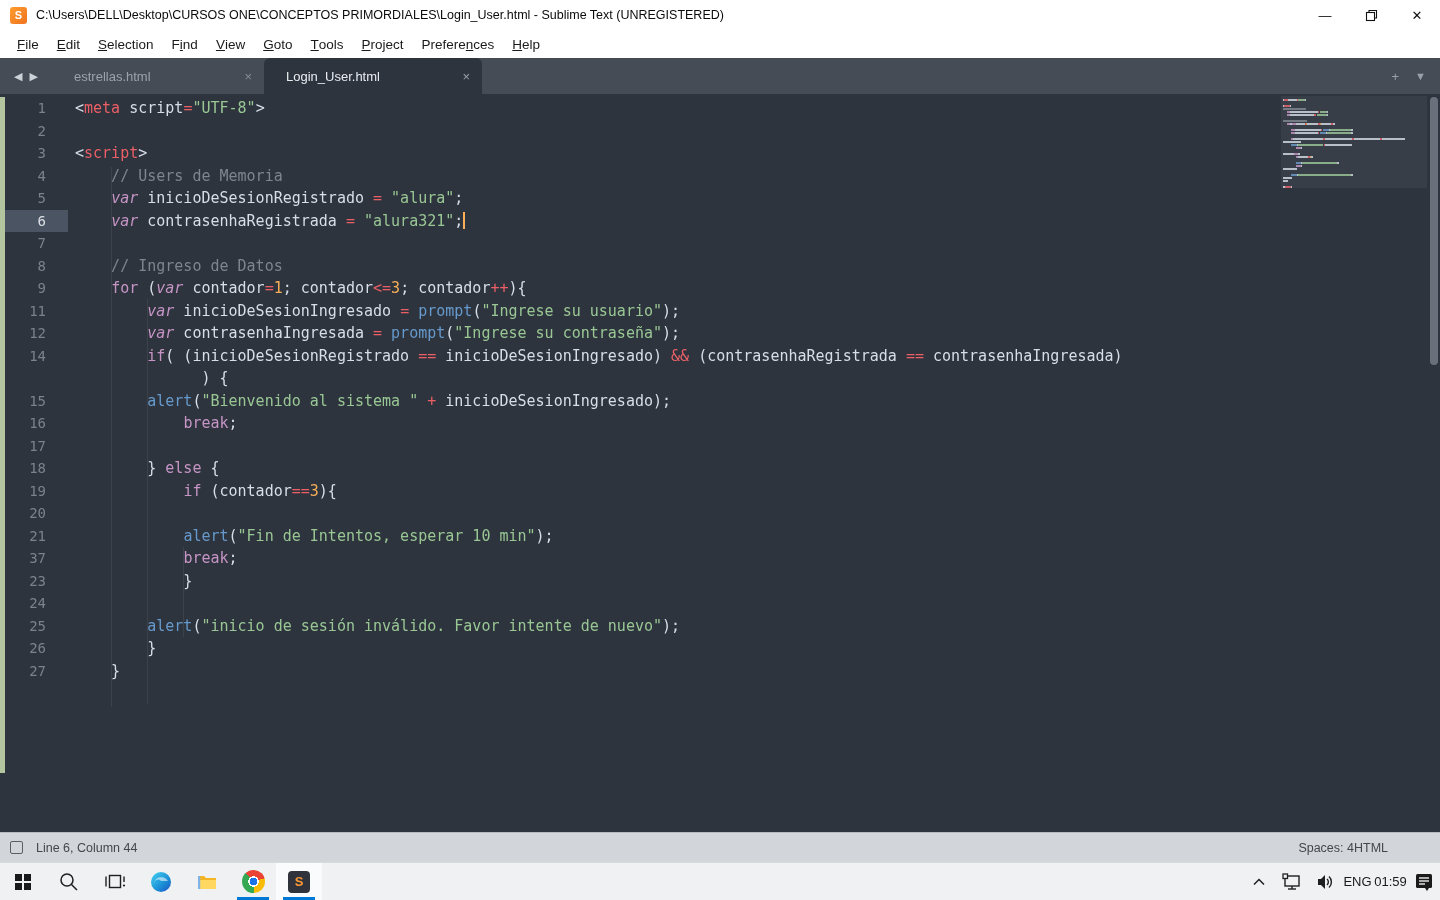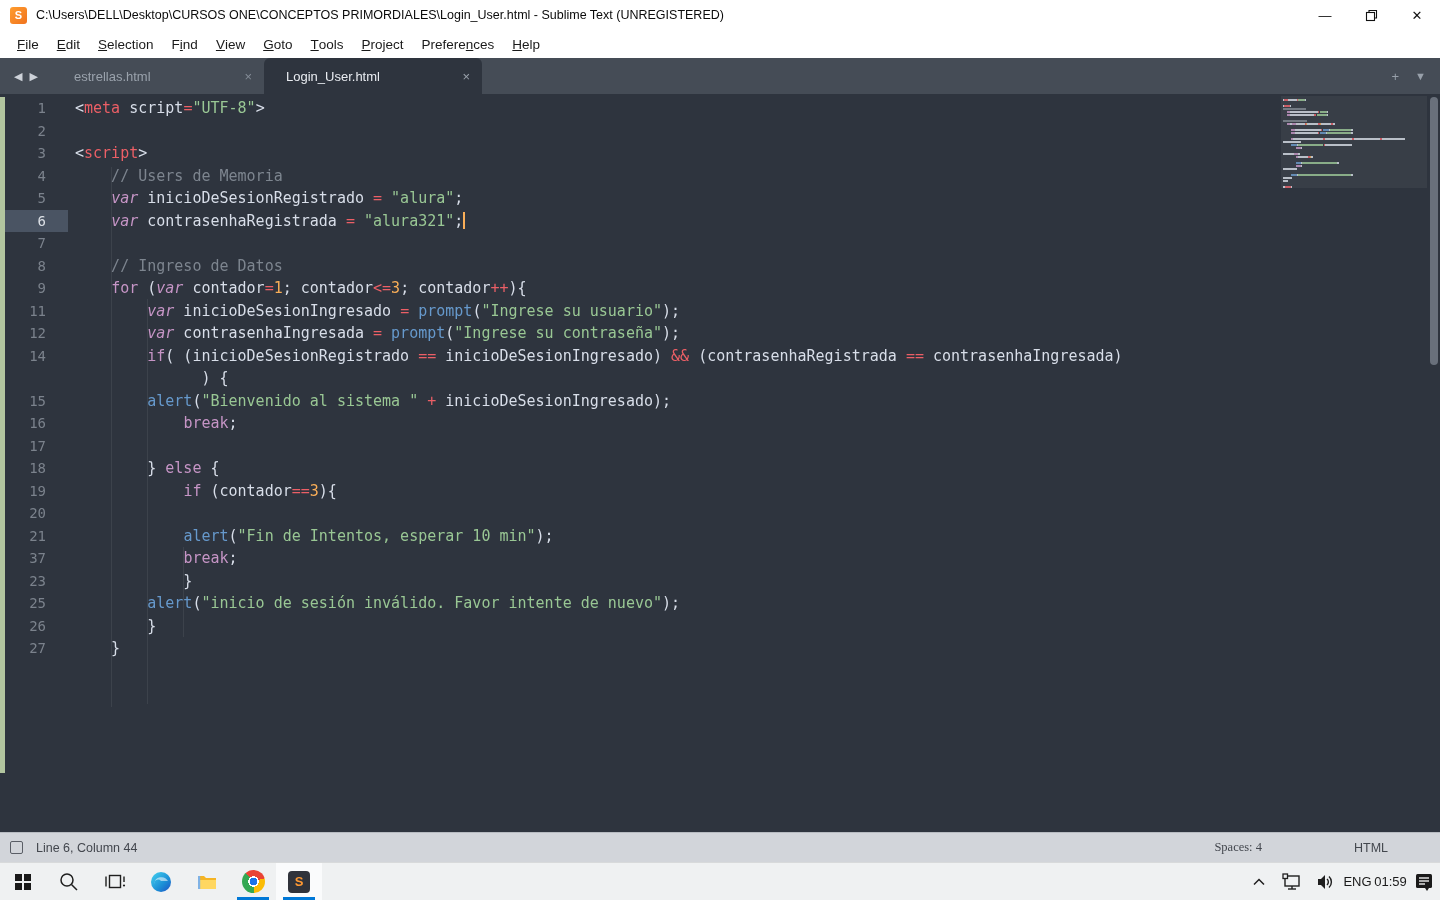--- a/index.html
+++ b/index.html
@@ -43,21 +43,21 @@
   .mrow{height:2px;margin-bottom:1px;white-space:nowrap;font-size:0;line-height:0;}
   .mtok{display:inline-block;height:2px;opacity:0.8;}
   .viewport{position:absolute;left:0;top:0;right:0;height:92px;background:rgba(255,255,255,0.05);}
   .vscroll{position:absolute;top:3px;right:2px;width:8px;height:268px;border-radius:4px;background:#69707b;z-index:7;}
 
   
   .statusbar{flex:0 0 30px;background:#d2d5da;border-top:1px solid #b7bbc1;display:flex;align-items:center;
     font-size:12.5px;color:#43474e;padding-left:10px;box-sizing:border-box;}
   .sb-icon{width:11px;height:11px;border:1.5px solid #5a5e66;border-radius:2px;margin-right:13px;}
   .sb-right{margin-left:auto;display:flex;align-items:center;}
-  .sb-spaces{margin-right:92px;font-family:Liberation Serif, serif;}
+  .sb-spaces{}
   .sb-syntax{margin-right:52px;}
 
   
   .taskbar{flex:0 0 37px;background:#eff1f2;border-top:1px solid #d8dadb;display:flex;align-items:stretch;}
   .tb-btn{width:46px;display:flex;align-items:center;justify-content:center;position:relative;}
   .tb-btn.active{background:#fafbfc;}
   .runline{position:absolute;bottom:0;left:7px;right:7px;height:3px;background:#0078d7;}
   .tb-start{width:46px;}
   .win-grid{width:16px;height:16px;display:grid;grid-template-columns:7px 7px;grid-template-rows:7px 7px;gap:2px;}
   .win-grid span{background:#1a1a1a;}
@@ -193,20 +193,21 @@
         <div class="crow"><span class="ln"></span><span class="lc"><span style="color: rgb(216, 222, 233);">              ) {</span></span></div>
         <div class="crow"><span class="ln">15</span><span class="lc"><span style="color: rgb(216, 222, 233);">        </span><span style="color: rgb(102, 153, 204);">alert</span><span style="color: rgb(216, 222, 233);">(</span><span style="color: rgb(153, 199, 148);">"Bienvenido al sistema "</span><span style="color: rgb(216, 222, 233);"> </span><span style="color: rgb(236, 95, 102);">+</span><span style="color: rgb(216, 222, 233);"> inicioDeSesionIngresado);</span></span></div>
         <div class="crow"><span class="ln">16</span><span class="lc"><span style="color: rgb(216, 222, 233);">            </span><span style="color: rgb(198, 149, 198);">break</span><span style="color: rgb(216, 222, 233);">;</span></span></div>
         <div class="crow"><span class="ln">17</span><span class="lc"></span></div>
         <div class="crow"><span class="ln">18</span><span class="lc"><span style="color: rgb(216, 222, 233);">        } </span><span style="color: rgb(198, 149, 198);">else</span><span style="color: rgb(216, 222, 233);"> {</span></span></div>
         <div class="crow"><span class="ln">19</span><span class="lc"><span style="color: rgb(216, 222, 233);">            </span><span style="color: rgb(198, 149, 198);">if</span><span style="color: rgb(216, 222, 233);"> (contador</span><span style="color: rgb(236, 95, 102);">==</span><span style="color: rgb(249, 174, 88);">3</span><span style="color: rgb(216, 222, 233);">){</span></span></div>
         <div class="crow"><span class="ln">20</span><span class="lc"></span></div>
         <div class="crow"><span class="ln">21</span><span class="lc"><span style="color: rgb(216, 222, 233);">            </span><span style="color: rgb(102, 153, 204);">alert</span><span style="color: rgb(216, 222, 233);">(</span><span style="color: rgb(153, 199, 148);">"Fin de Intentos, esperar 10 min"</span><span style="color: rgb(216, 222, 233);">);</span></span></div>
         <div class="crow"><span class="ln">37</span><span class="lc"><span style="color: rgb(216, 222, 233);">            </span><span style="color: rgb(198, 149, 198);">break</span><span style="color: rgb(216, 222, 233);">;</span></span></div>
         <div class="crow"><span class="ln">23</span><span class="lc"><span style="color: rgb(216, 222, 233);">            }</span></span></div>
+        <div class="crow"><span class="ln">24</span><span class="lc"></span></div>
         <div class="crow"><span class="ln">25</span><span class="lc"><span style="color: rgb(216, 222, 233);">        </span><span style="color: rgb(102, 153, 204);">alert</span><span style="color: rgb(216, 222, 233);">(</span><span style="color: rgb(153, 199, 148);">"inicio de sesión inválido. Favor intente de nuevo"</span><span style="color: rgb(216, 222, 233);">);</span></span></div>
         <div class="crow"><span class="ln">26</span><span class="lc"><span style="color: rgb(216, 222, 233);">        }</span></span></div>
         <div class="crow"><span class="ln">27</span><span class="lc"><span style="color: rgb(216, 222, 233);">    }</span></span></div>
       </div>
     <div class="minimap">
       <div id="mini-rows">
           <div class="mrow"><span class="mtok" style="width: 1.05px; background: rgb(216, 222, 233);"></span><span class="mtok" style="width: 4.2px; background: rgb(236, 95, 102);"></span><span class="mtok" style="width: 8.4px; background: rgb(216, 222, 233);"></span><span class="mtok" style="width: 1.05px; background: rgb(236, 95, 102);"></span><span class="mtok" style="width: 7.35px; background: rgb(153, 199, 148);"></span><span class="mtok" style="width: 1.05px; background: rgb(216, 222, 233);"></span></div>
           <div class="mrow"></div>
           <div class="mrow"><span class="mtok" style="width: 1.05px; background: rgb(216, 222, 233);"></span><span class="mtok" style="width: 6.3px; background: rgb(236, 95, 102);"></span><span class="mtok" style="width: 1.05px; background: rgb(216, 222, 233);"></span></div>
           <div class="mrow"><span class="mtok" style="width: 23.1px; background: rgb(125, 133, 143);"></span></div>

